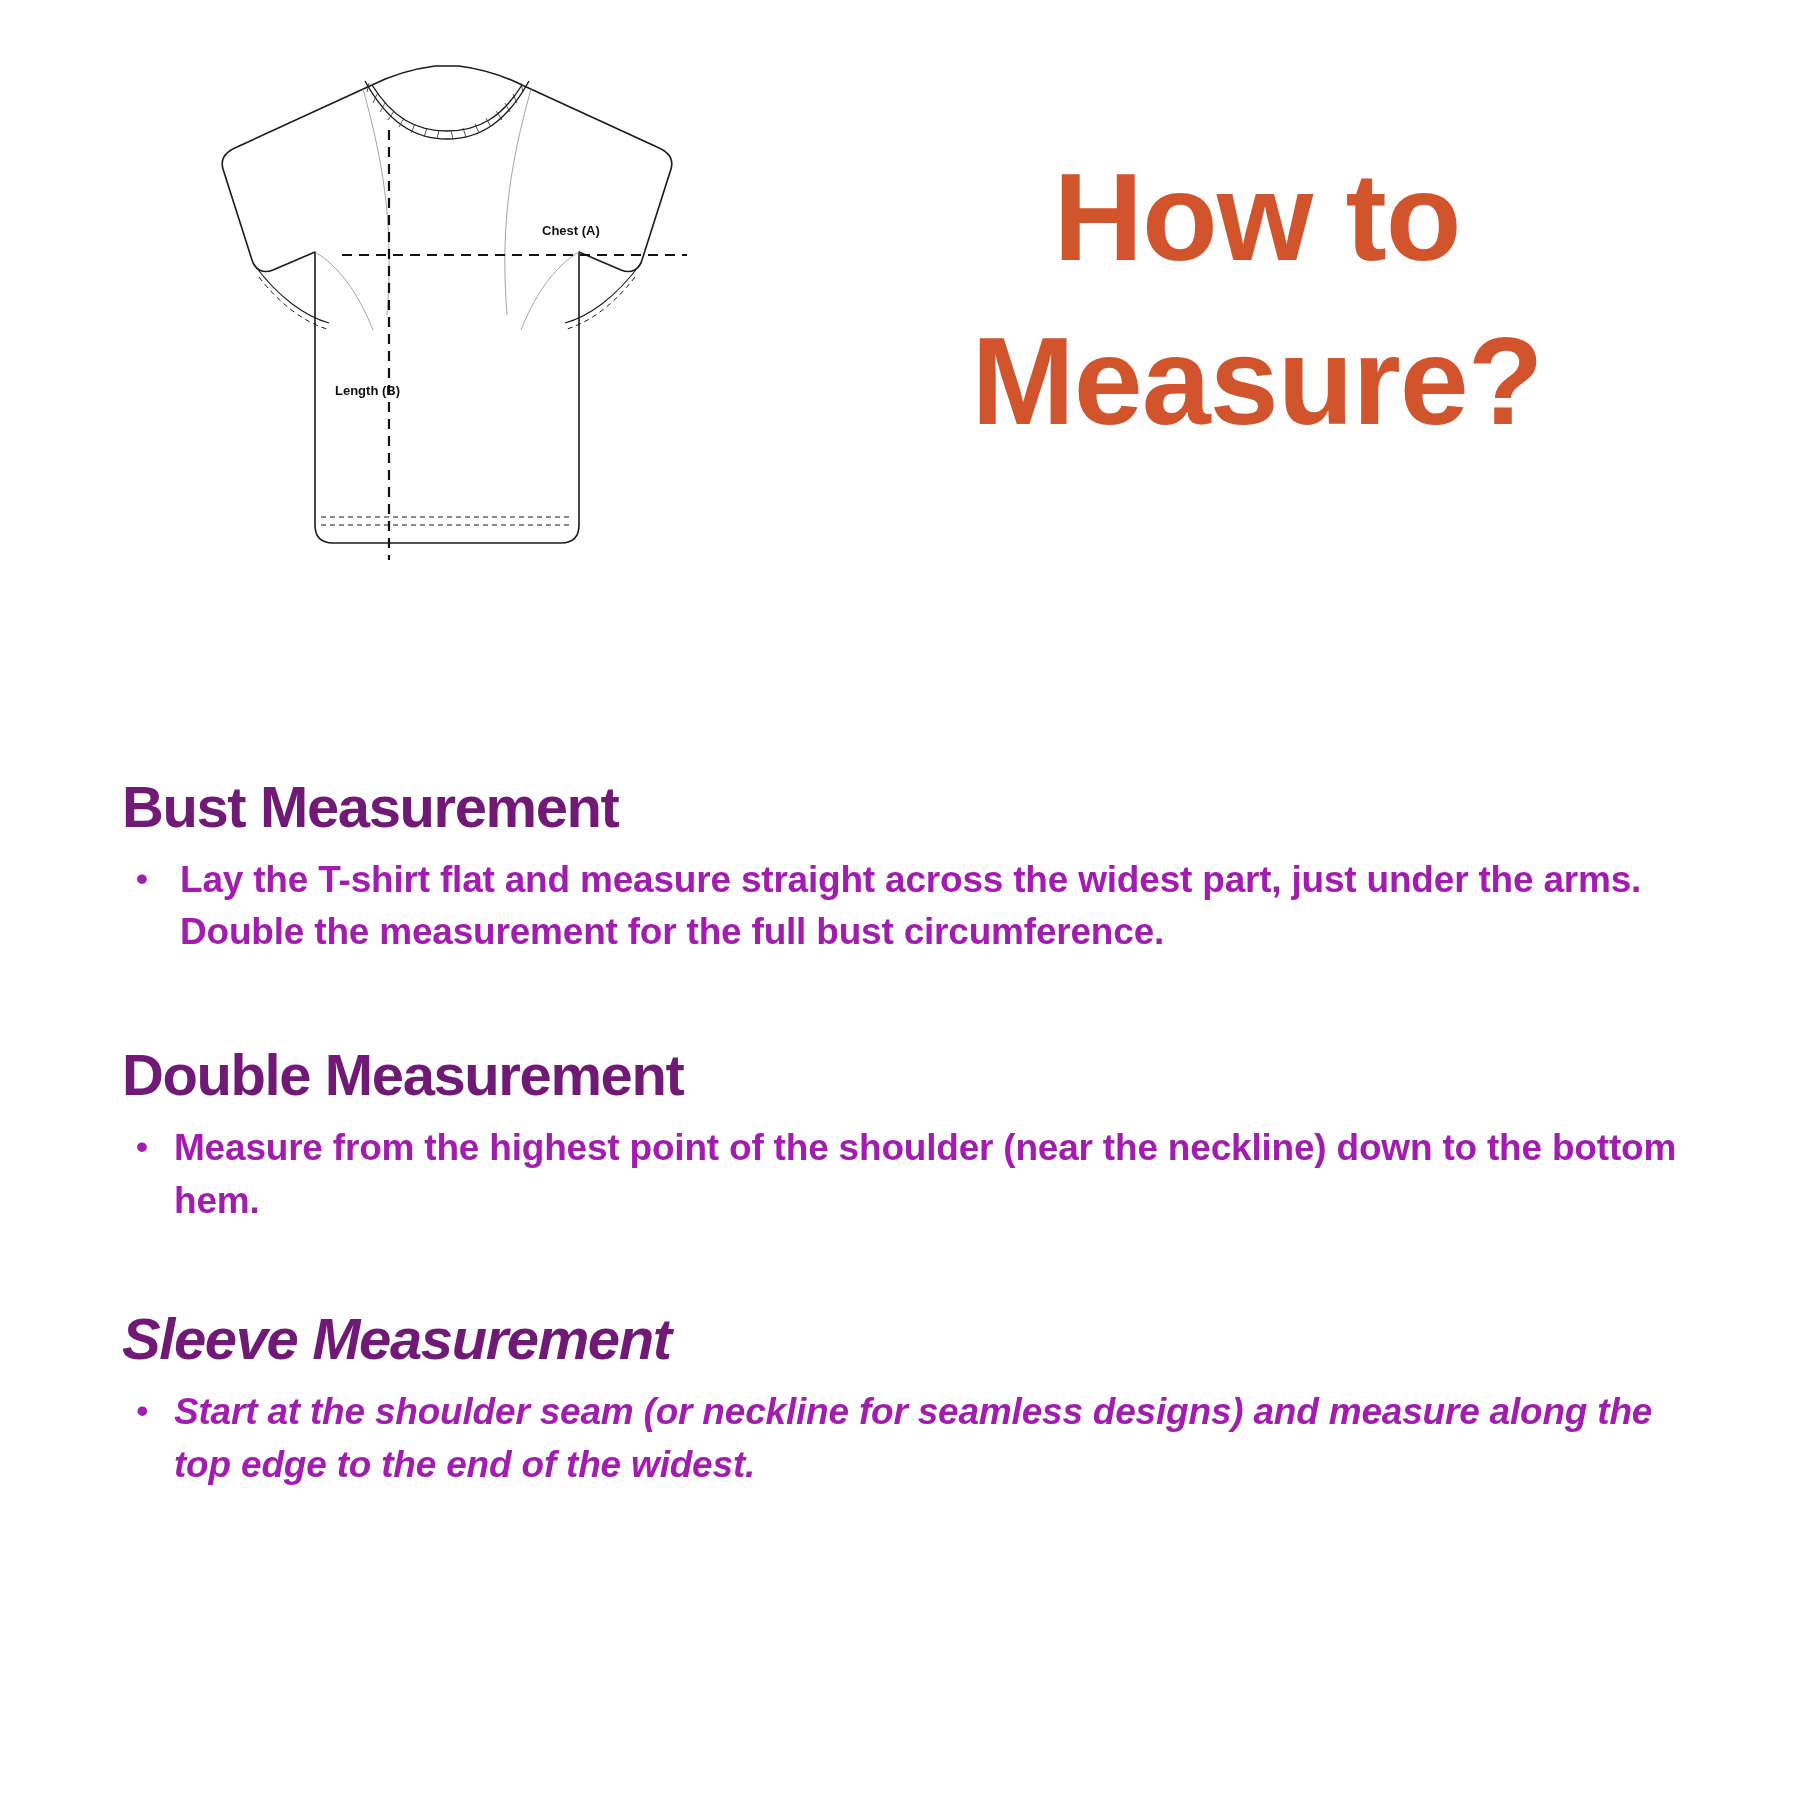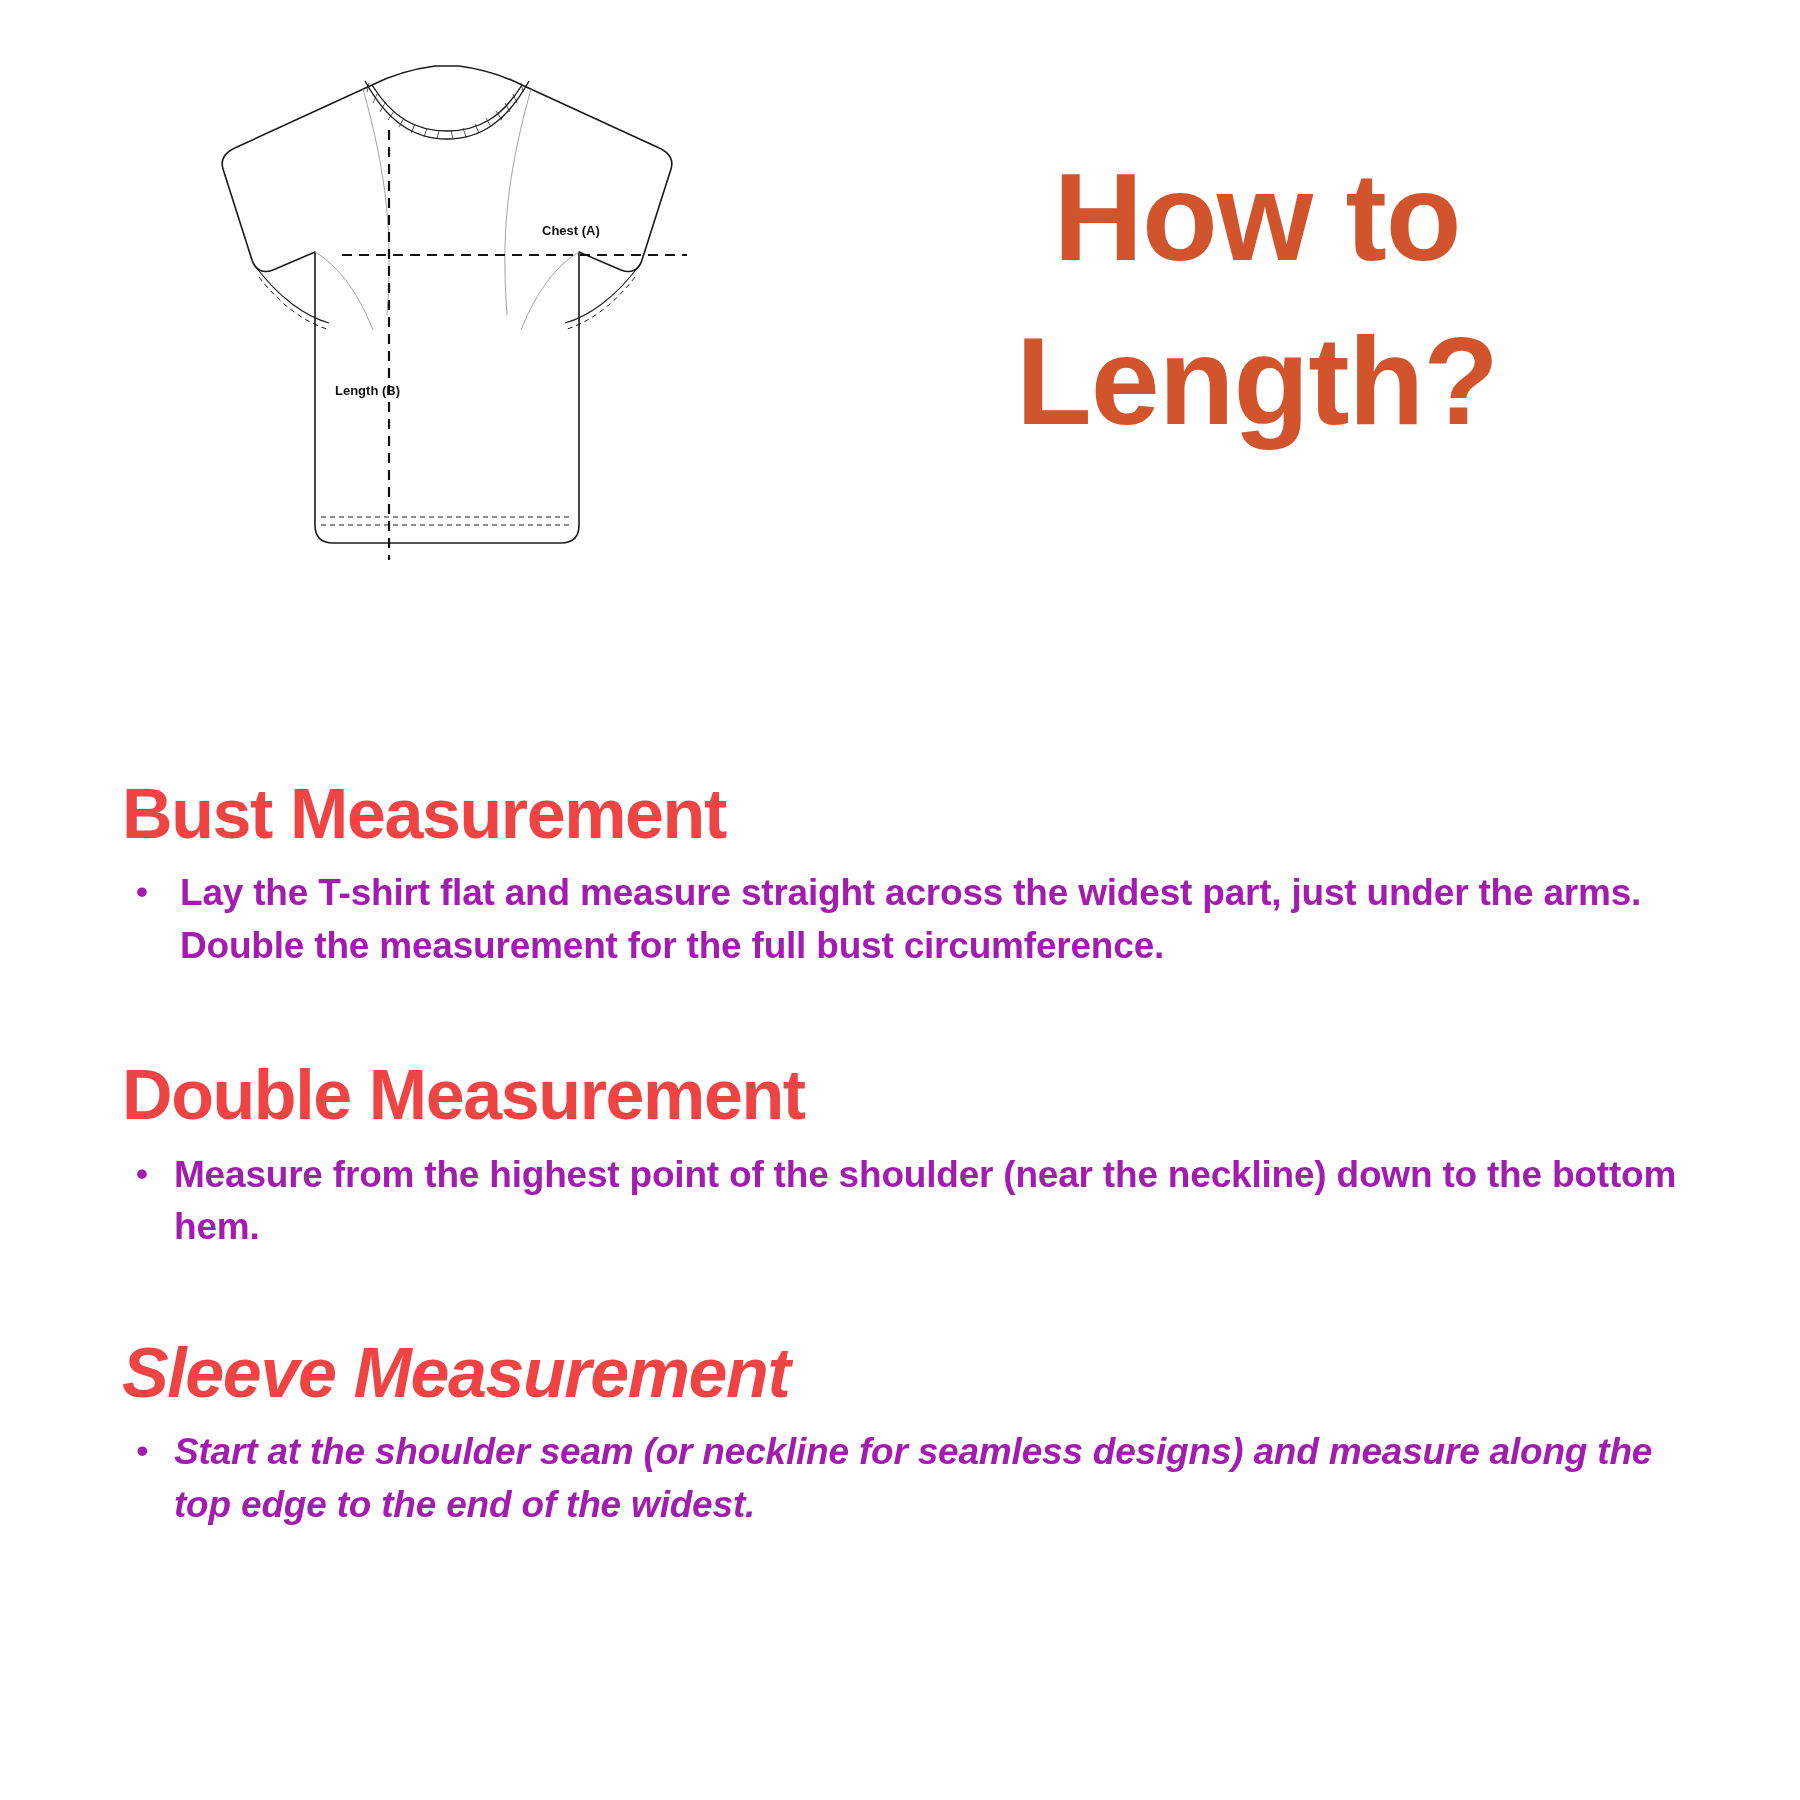--- a/index.html
+++ b/index.html
@@ -68,23 +68,23 @@
   .section {
     margin-bottom: 62px;
   }
   .section:last-child {
     margin-bottom: 0;
     font-style: italic;
   }
   .section-heading {
     font-family: "Liberation Sans", sans-serif;
     font-weight: bold;
-    font-size: 70px;
+    font-size: 58px;
     line-height: 1.12;
-    color: #ef4444;
+    color: #701a75;
     letter-spacing: -1.4px;
     margin: 0 0 14px 0;
   }
   .bullet-list {
     list-style: none;
     margin: 0;
     padding: 0;
   }
   .bullet-item {
     position: relative;
@@ -191,21 +191,21 @@
           <line x1="155" y1="200" x2="500" y2="200"></line>
           <line x1="202" y1="75" x2="202" y2="505"></line>
         </g>
         <text x="355" y="180" font-family="Liberation Sans, sans-serif" font-size="13" font-weight="bold" fill="#111111">Chest (A)</text>
         <text x="148" y="340" font-family="Liberation Sans, sans-serif" font-size="13" font-weight="bold" fill="#111111">Length (B)</text>
       </svg>
     </div>
 
     <div class="title-block">
       <div class="title-line">How to</div>
-      <div class="title-line">Length?</div>
+      <div class="title-line">Measure?</div>
     </div>
   </div>
 
   <div class="content">
 
     <div class="section section-bust">
       <h2 class="section-heading">Bust Measurement</h2>
       <ul class="bullet-list">
         <li class="bullet-item indent-extra"> Lay the T-shirt flat and measure straight across the widest part, just under the arms. Double the measurement for the full bust circumference.</li>
       </ul>

